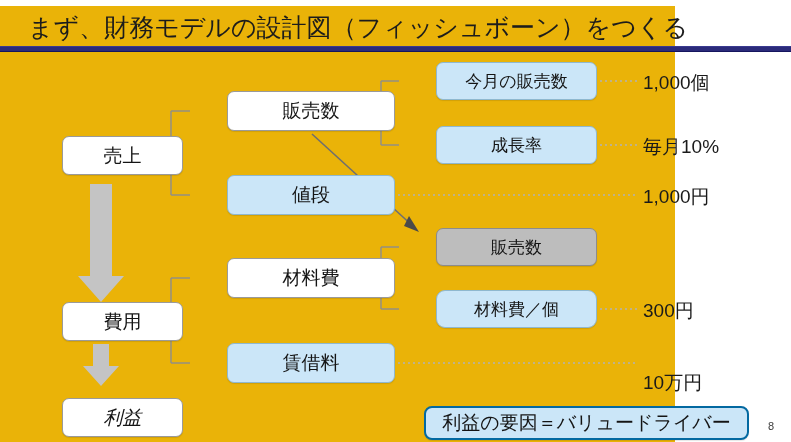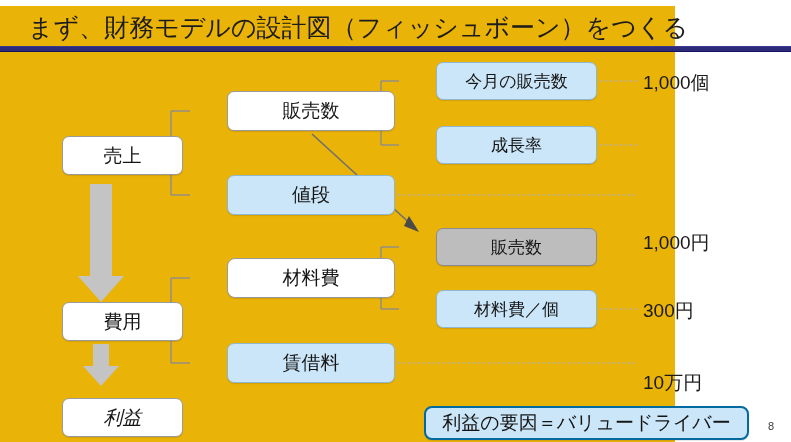--- a/index.html
+++ b/index.html
@@ -148,39 +148,40 @@
 
   <div class="node blue small" style="left:399px;top:56px;width:161px;height:38px;">
     <span>今月の販売数</span>
   </div>
 
   <div class="node blue small" style="left:399px;top:120px;width:161px;height:38px;">
     <span>成長率</span>
   </div>
 
   <div class="value" style="left:643px;top:64px;">1,000個</div>
-  <div class="value" style="left:643px;top:178px;margin-top:46px;">1,000円</div>
+  <div class="value" style="left:643px;top:128px;">毎月10%</div>
+  <div class="value" style="left:643px;top:178px;">1,000円</div>
 
   <div class="node" style="left:25px;top:296px;width:121px;height:39px;">
     <span>費用</span>
   </div>
 
-  <div class="node" style="left:190px;top:252px;width:168px;height:40px;border-radius:8px;">
+  <div class="node" style="left:190px;top:252px;width:168px;height:40px;">
     <span>材料費</span>
   </div>
 
   <div class="node blue" style="left:190px;top:337px;width:168px;height:40px;">
     <span>賃借料</span>
   </div>
 
   <div class="node gray small" style="left:399px;top:222px;width:161px;height:38px;">
     <span>販売数</span>
   </div>
 
-  <div class="node blue small" style="left:399px;top:284px;width:161px;height:38px;">
+  <div class="node blue small" style="left:399px;top:284px;width:161px;height:38px;border-radius:9px;">
     <span>材料費／個</span>
   </div>
 
   <div class="value" style="left:643px;top:292px;">300円</div>
   <div class="value" style="left:643px;top:346px;margin-top:18px;">10万円</div>
 
   <div class="node" style="left:25px;top:392px;width:121px;height:39px;font-style:italic;">
     <span>利益</span>
   </div>
 

